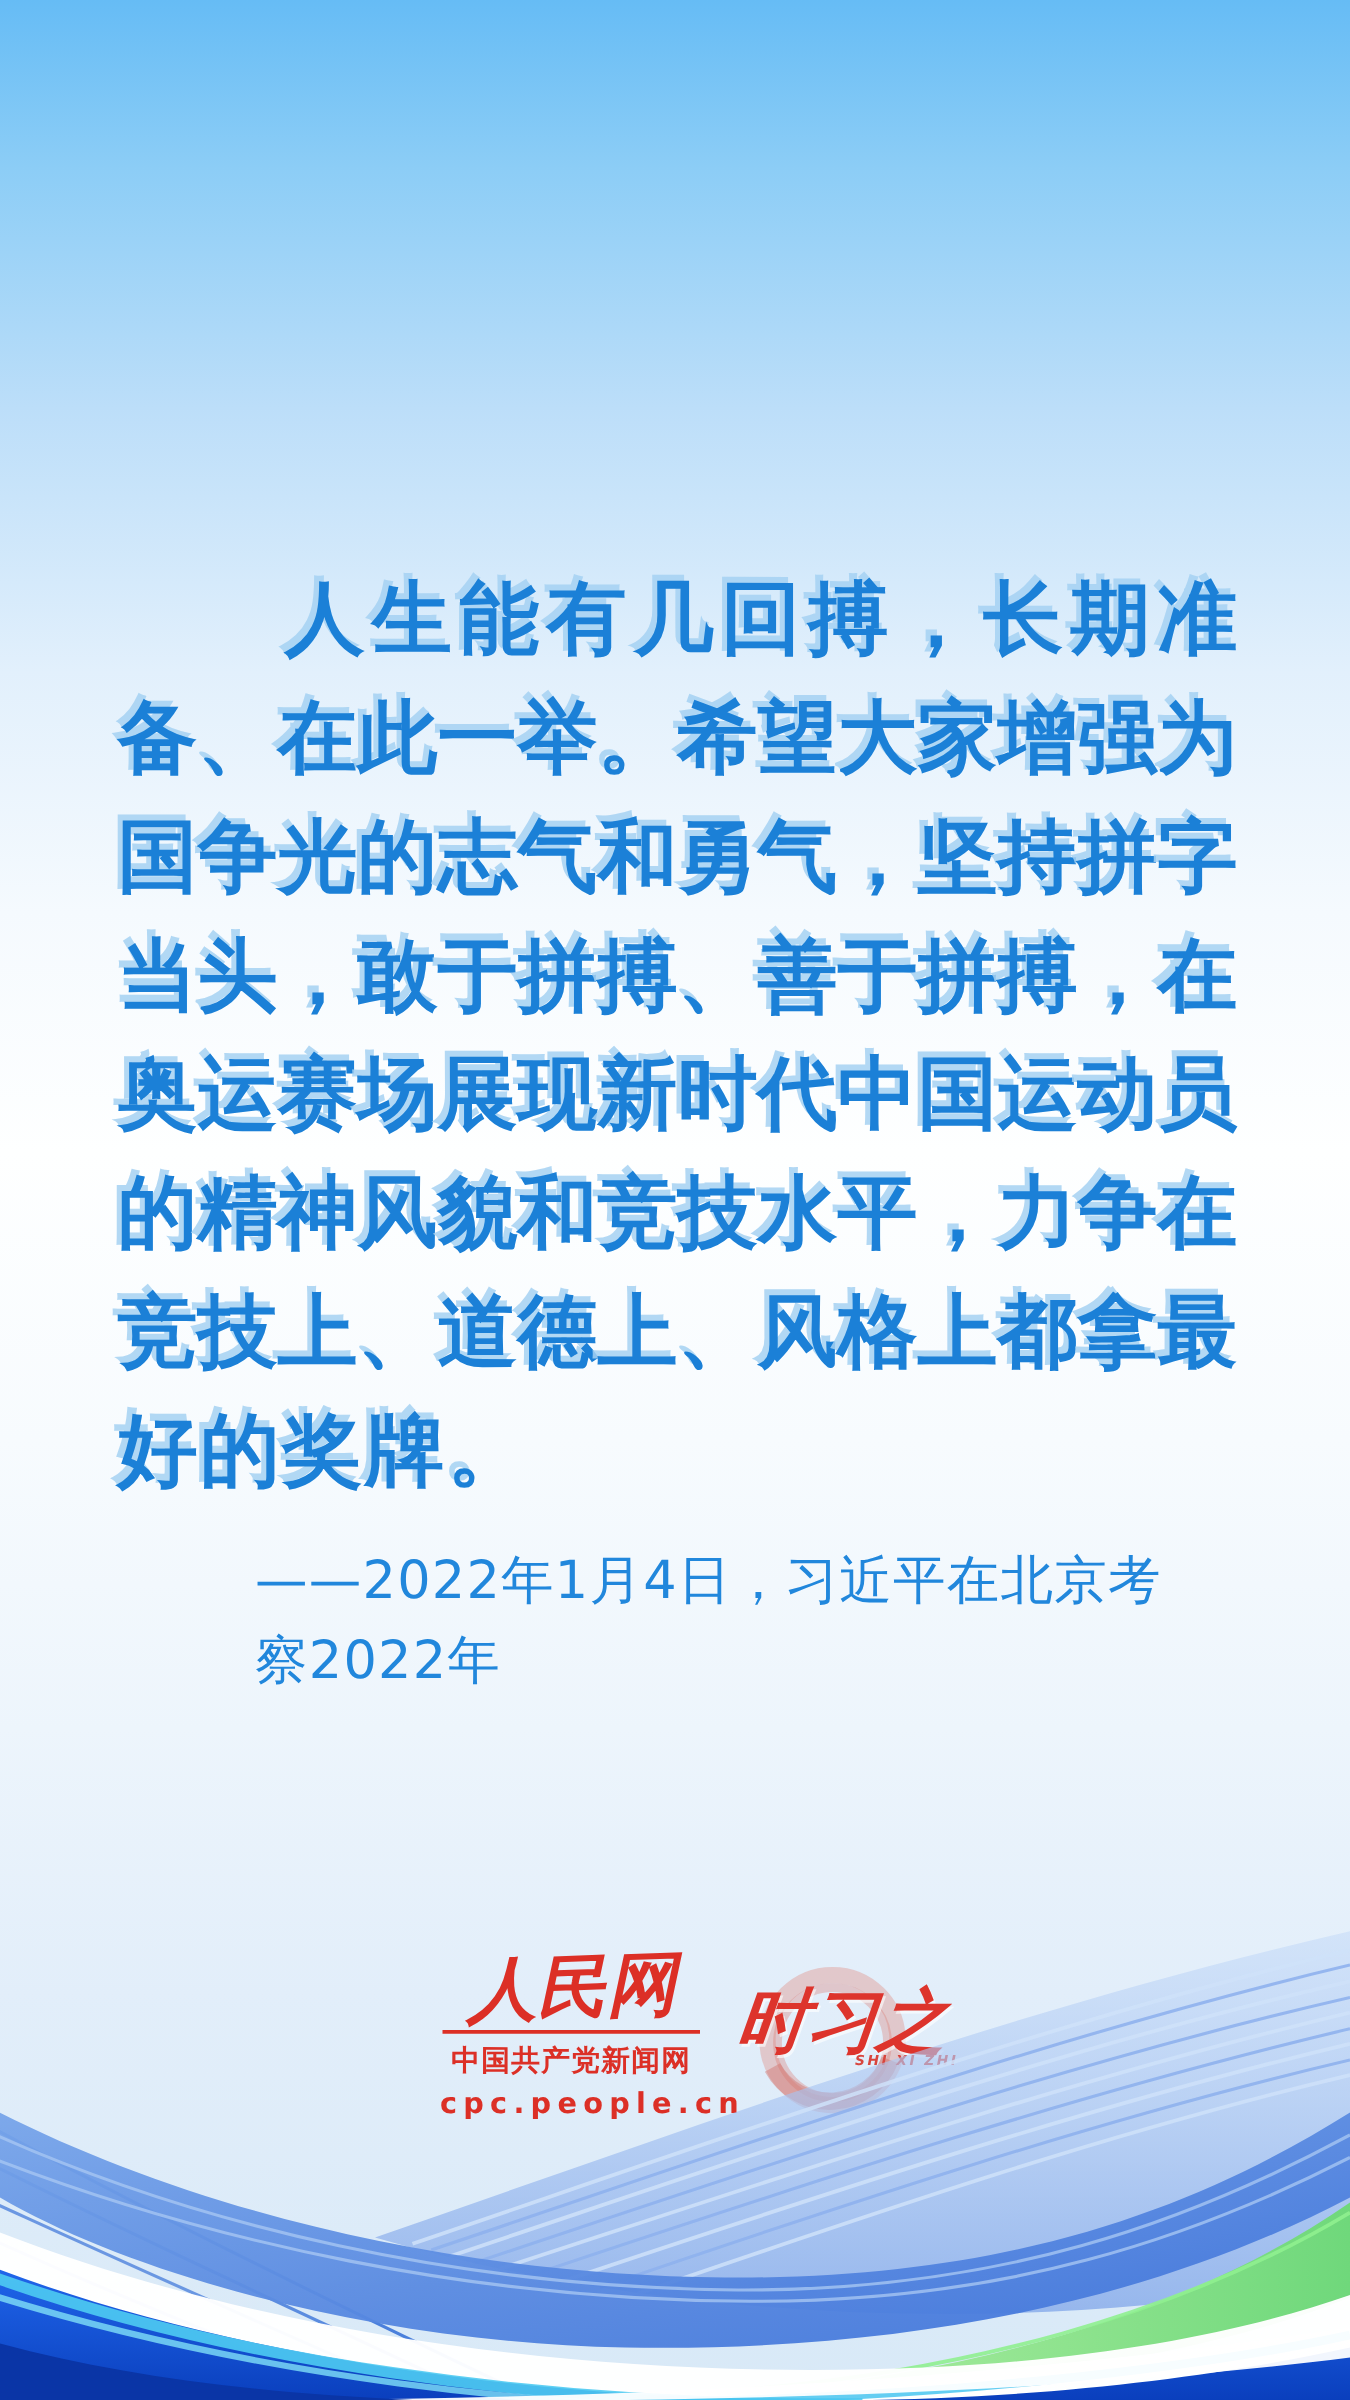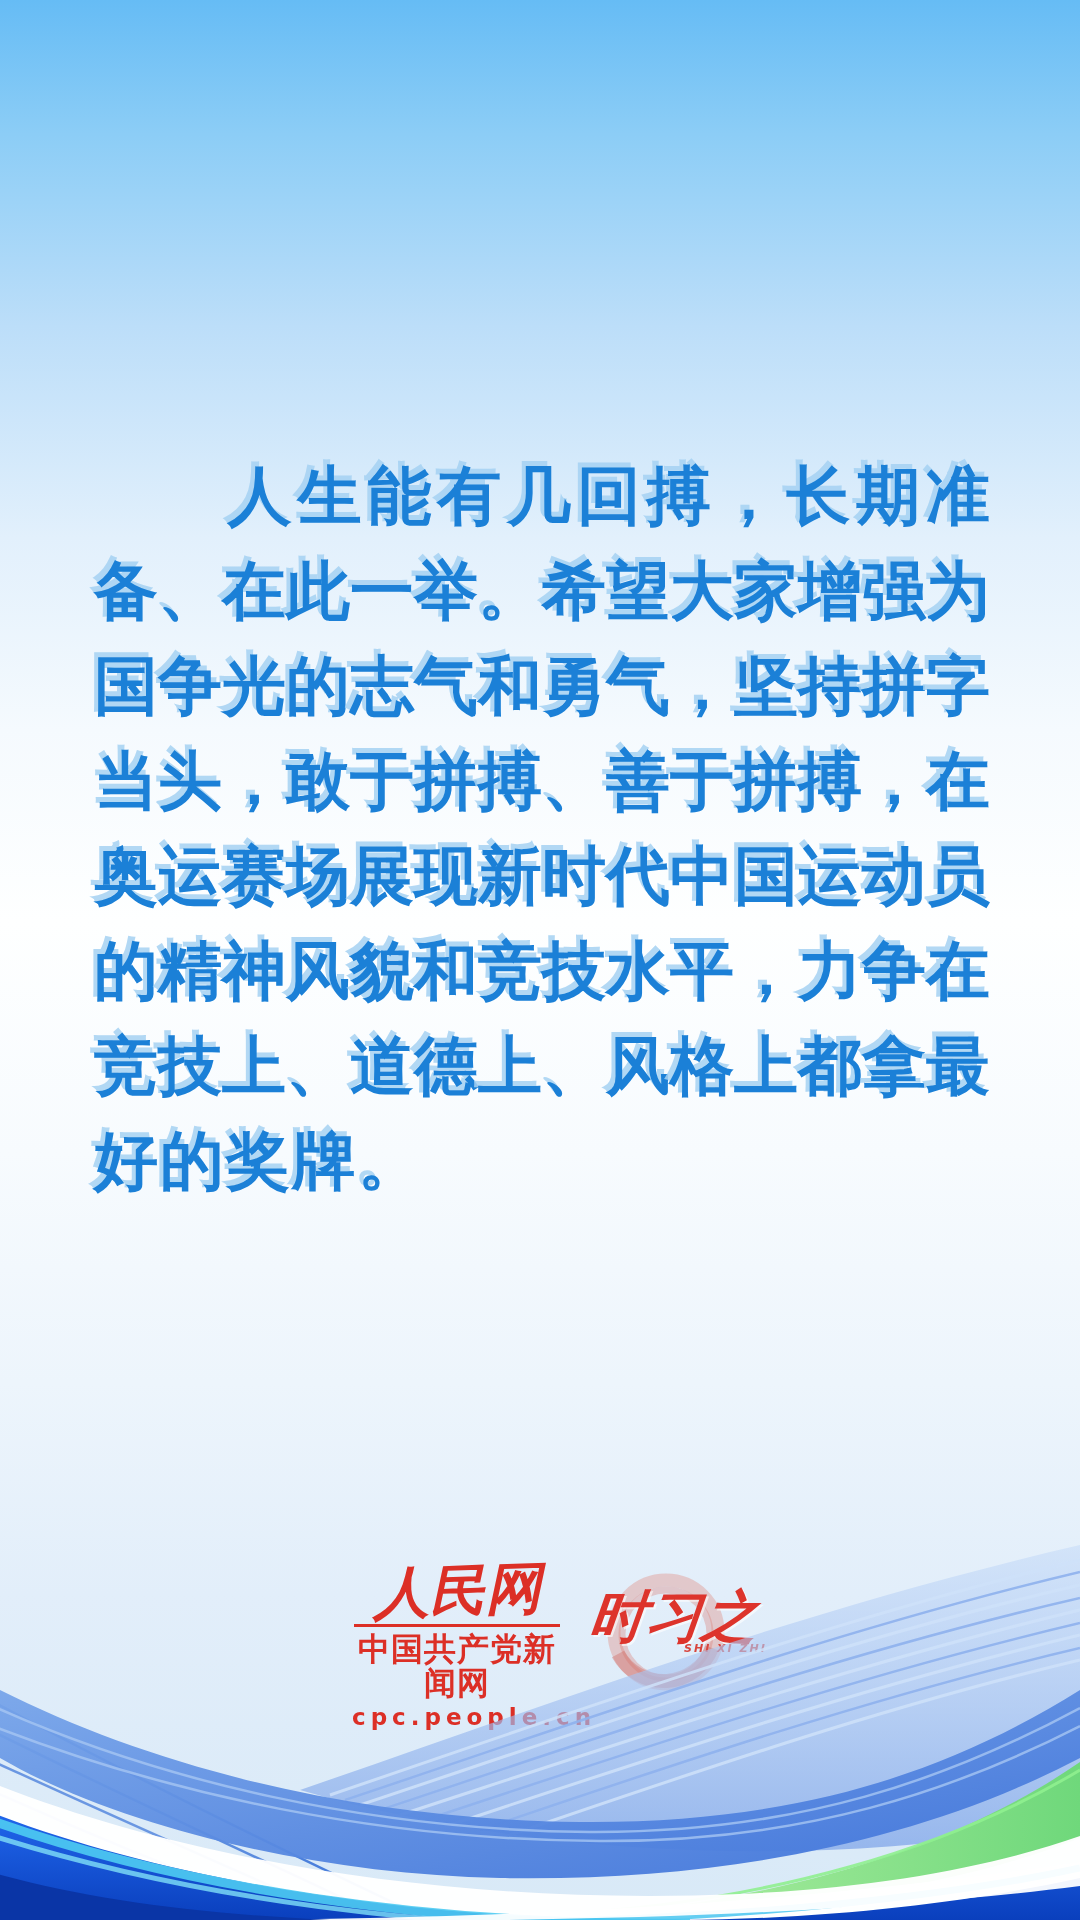--- a/index.html
+++ b/index.html
@@ -39,21 +39,21 @@
   .people-logo{
     position:absolute; left:352px; top:1560px; width:210px;
     color:#dc2f26; text-align:center;
   }
   .people-logo .script{
     font-family:"DejaVu Serif", serif;
     font-size:56px; font-weight:bold; font-style:italic;
     transform:rotate(-2deg); line-height:60px;
   }
   .people-logo .rule{ height:3px; background:#dc2f26; margin:4px 2px 5px 2px; }
-  .people-logo .subtitle{ font-size:32px; font-weight:bold; letter-spacing:1px; line-height:34px; }
+  .people-logo .subtitle{ font-size:23px; font-weight:bold; letter-spacing:1px; line-height:34px; }
   .people-logo .url{ font-size:23px; font-weight:bold; letter-spacing:5px; line-height:30px; margin-top:2px; }
   .shixizhi-logo{
     position:absolute; left:588px; top:1556px; width:160px; height:140px;
   }
   .shixizhi-logo .ring{ position:absolute; left:0; top:0; }
   .shixizhi-logo .sxz-text{
     position:absolute; left:2px; top:24px;
     color:#dd342c; font-size:56px; font-weight:bold; font-style:italic;
     font-family:"DejaVu Serif", serif;
     transform:skewX(-6deg);
@@ -187,20 +187,21 @@
       <div class="quote-line no-spread">
         <span>好</span>
         <span>的</span>
         <span>奖</span>
         <span>牌</span>
         <span>。</span>
       </div>
     </div>
 
   <div class="attribution">
+    <div class="line1">——2022年1月4日，习近平在北京考察2022年</div>
   </div>
 
   <div class="people-logo">
     <div class="script">人民网</div>
     <div class="rule"></div>
     <div class="subtitle">中国共产党新闻网</div>
     <div class="url">cpc.people.cn</div>
   </div>
 
   <div class="shixizhi-logo">

